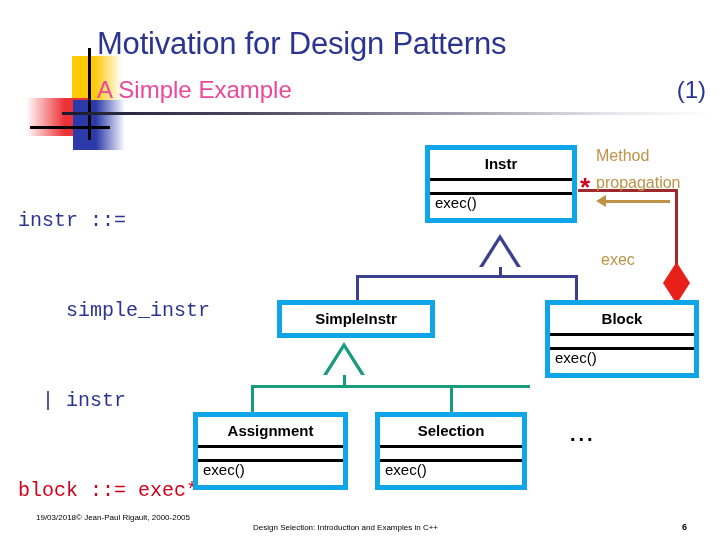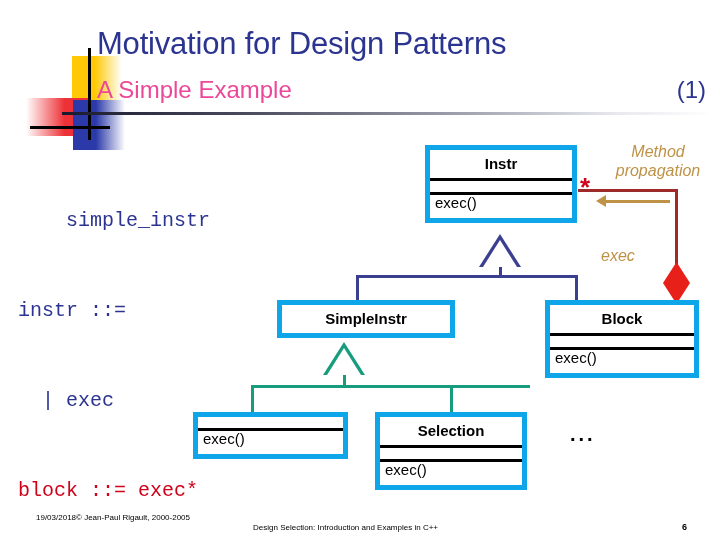--- a/index.html
+++ b/index.html
@@ -99,21 +99,21 @@
   }
   .uml-ops {
     font-size: 15px;
     color: #000000;
     padding: 0 0 6px 5px;
     line-height: 1.1;
   }
   .uml-box.plain .uml-name { border-bottom: none; }
 
   #box-instr       { left: 425px; top: 145px; width: 152px; }
-  #box-simpleinstr { left: 277px; top: 300px; width: 178px; }
+  #box-simpleinstr { left: 277px; top: 300px; width: 158px; }
   #box-block       { left: 545px; top: 300px; width: 154px; }
   #box-assignment  { left: 193px; top: 412px; width: 155px; }
   #box-selection   { left: 375px; top: 412px; width: 152px; }
 
   
   .ln { position: absolute; }
 
   
   .navy-bg { background: #3B3F8F; }
   #nv-stem     { left: 499px; top: 267px; width: 3px; height: 11px; }
@@ -159,25 +159,23 @@
   #rd-star {
     position: absolute; left: 580px; top: 174px;
     font-size: 26px; font-weight: bold; color: #D0021B;
     line-height: 1;
   }
 
   
   .ann-text {
     position: absolute;
     font-size: 16px;
-    font-style: italic;
     color: #BE9247;
-    line-height: 19px;
+    line-height: 27px;
     white-space: pre-line;
-    text-align: center;
   }
   #ann-method { left: 596px; top: 142px; width: 124px; }
   #ann-exec   { left: 601px; top: 206px; font-size: 16px; margin-top: 40px; }
 
   #exec-arrow-line {
     position: absolute; left: 604px; top: 200px;
     width: 66px; height: 3px; background: #BE9247;
   }
   #exec-arrow-head {
     position: absolute; left: 596px; top: 195px;
@@ -221,23 +219,23 @@
     <div class="vline"></div>
     <div class="hline"></div>
   </div>
 
   <div class="title-main">Motivation for Design Patterns</div>
   <div class="title-sub">A Simple Example</div>
   <div class="title-index">(1)</div>
   <div class="title-rule"></div>
 
   <div class="grammar">
+    <div class="g-navy">instr ::=</div>
     <div class="g-navy">    simple_instr</div>
-    <div class="g-navy">instr ::=</div>
-    <div class="g-navy">  | exec</div>
+    <div class="g-navy">  | instr</div>
     <div class="g-red">block ::= exec*</div>
     
     
     
     
   </div>
 
   <div class="ln navy-bg" id="nv-stem"></div>
   <div class="ln navy-bg" id="nv-bar"></div>
   <div class="ln navy-bg" id="nv-drop-l"></div>
@@ -273,20 +271,21 @@
     <div class="uml-name">SimpleInstr</div>
   </div>
 
   <div class="uml-box" id="box-block">
     <div class="uml-name">Block</div>
     <div class="uml-attrs"></div>
     <div class="uml-ops">exec()</div>
   </div>
 
   <div class="uml-box" id="box-assignment">
+    <div class="uml-name">Assignment</div>
     <div class="uml-attrs"></div>
     <div class="uml-ops">exec()</div>
   </div>
 
   <div class="uml-box" id="box-selection">
     <div class="uml-name">Selection</div>
     <div class="uml-attrs"></div>
     <div class="uml-ops">exec()</div>
   </div>
 

